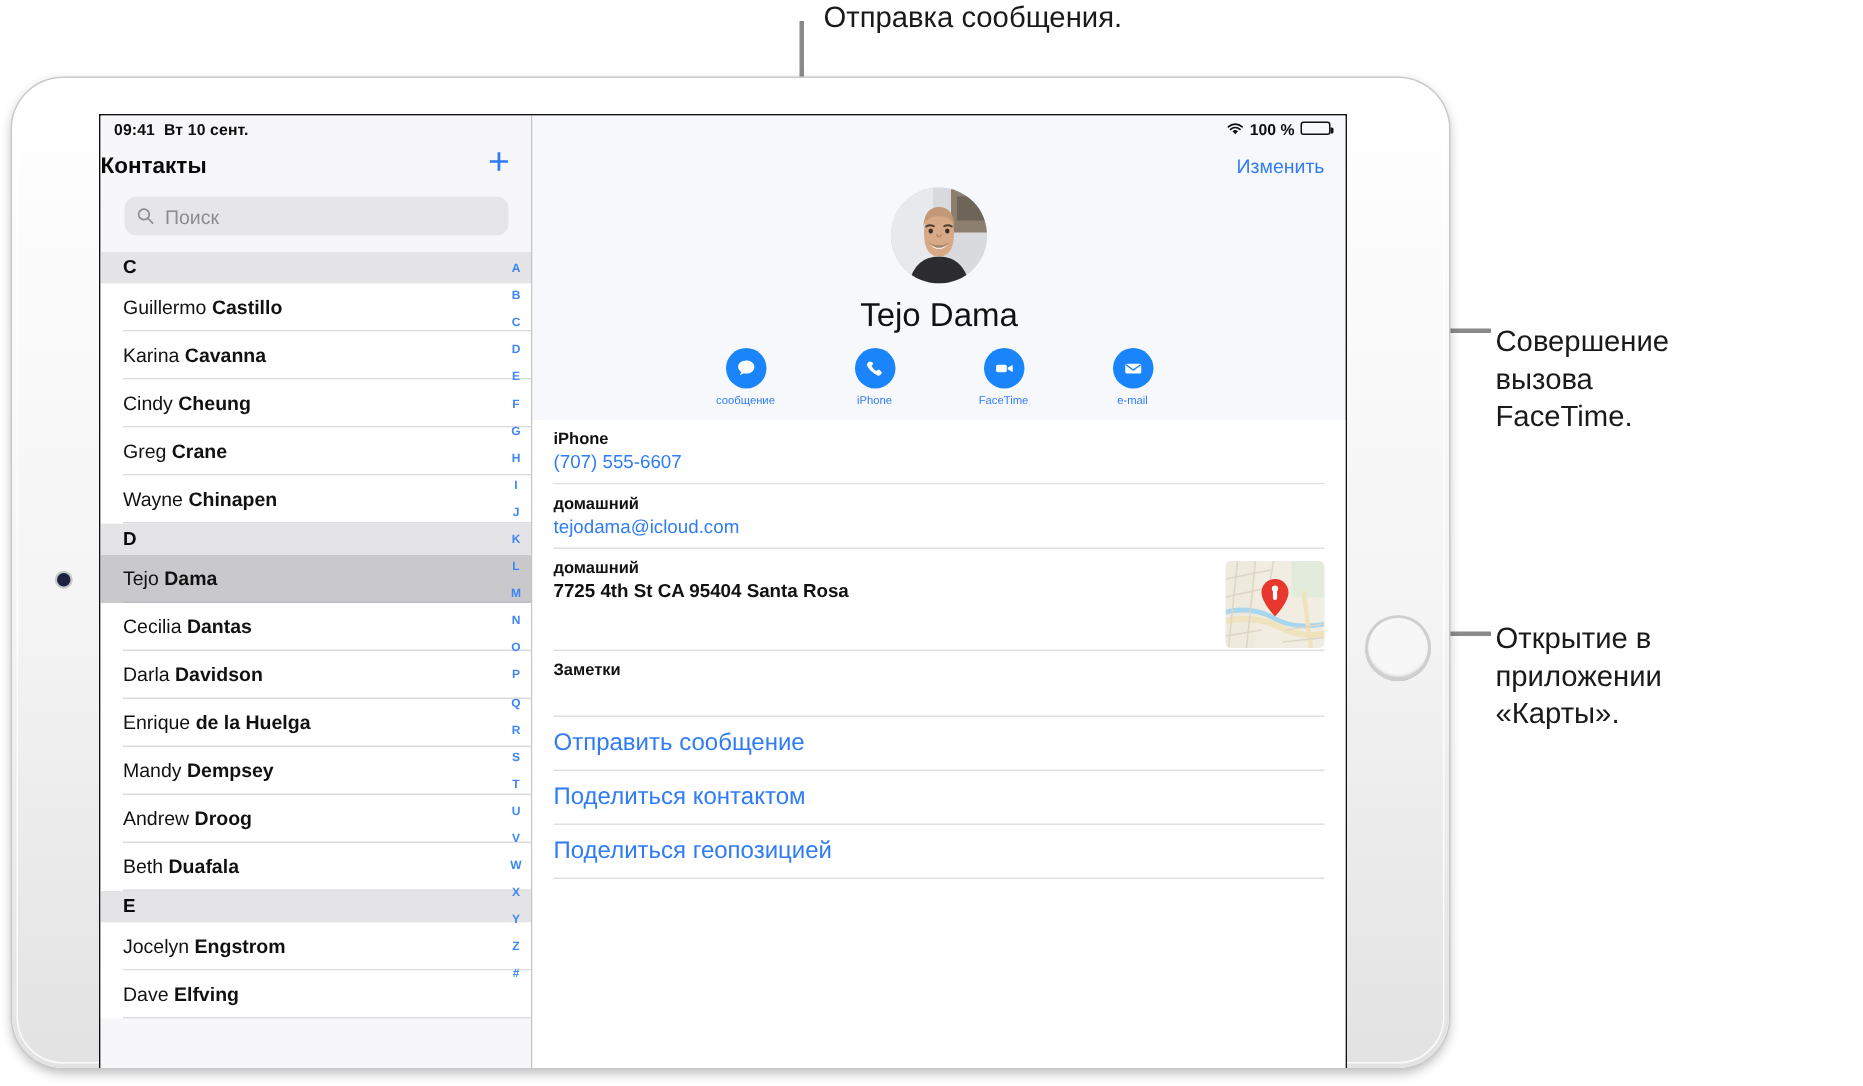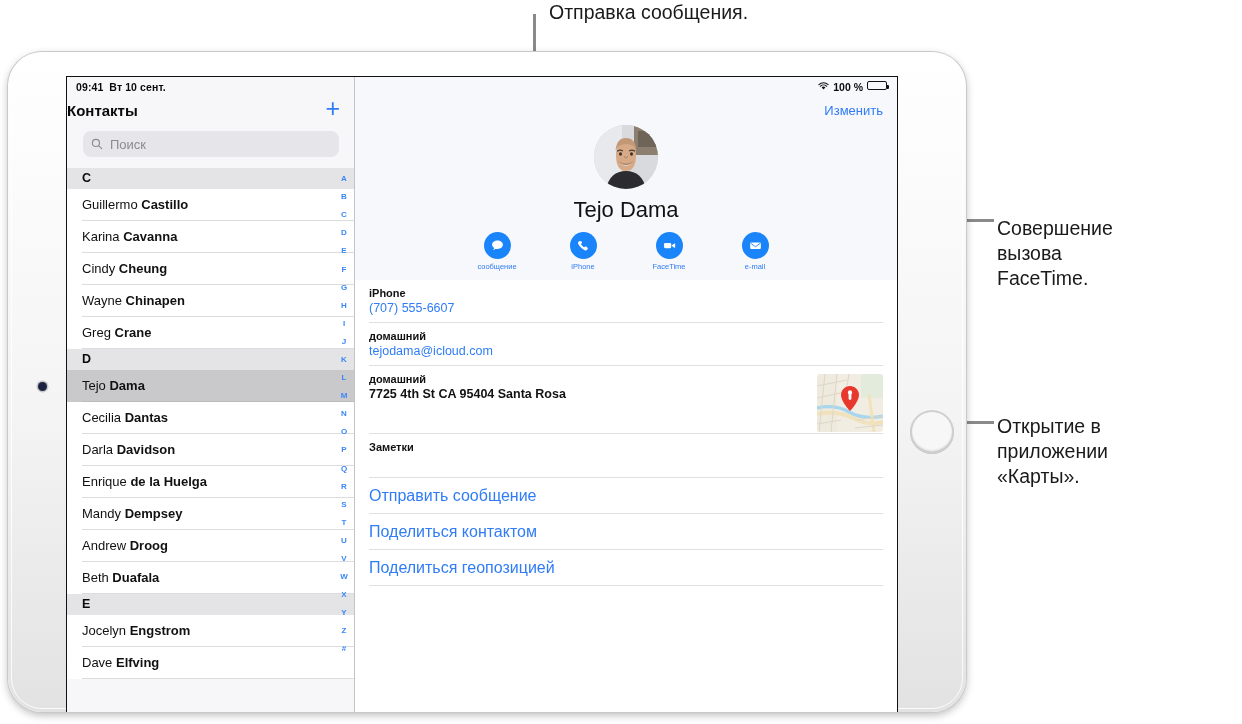--- a/index.html
+++ b/index.html
@@ -261,22 +261,22 @@
             <line x1="10.2" y1="10.2" x2="14.3" y2="14.3" stroke="#8b8b90" stroke-width="1.5" stroke-linecap="round"></line>
           </svg>
           <input id="search-input" type="text" placeholder="Поиск" style="">
         </div>
 
         <div id="list">
             <div class="sec-header">C</div>
             <div class="contact-row"><span>Guillermo </span><span class="ln">Castillo</span></div>
             <div class="contact-row"><span>Karina </span><span class="ln">Cavanna</span></div>
             <div class="contact-row"><span>Cindy </span><span class="ln">Cheung</span></div>
+            <div class="contact-row"><span>Greg </span><span class="ln">Crane</span></div>
             <div class="contact-row"><span>Wayne </span><span class="ln">Chinapen</span></div>
-            <div class="contact-row"><span>Greg </span><span class="ln">Crane</span></div>
             <div class="sec-header">D</div>
             <div class="contact-row selected"><span>Tejo </span><span class="ln">Dama</span></div>
             <div class="contact-row"><span>Cecilia </span><span class="ln">Dantas</span></div>
             <div class="contact-row"><span>Darla </span><span class="ln">Davidson</span></div>
             <div class="contact-row"><span>Enrique </span><span class="ln">de la Huelga</span></div>
             <div class="contact-row"><span>Mandy </span><span class="ln">Dempsey</span></div>
             <div class="contact-row"><span>Andrew </span><span class="ln">Droog</span></div>
             <div class="contact-row"><span>Beth </span><span class="ln">Duafala</span></div>
             <div class="sec-header">E</div>
             <div class="contact-row"><span>Jocelyn </span><span class="ln">Engstrom</span></div>

